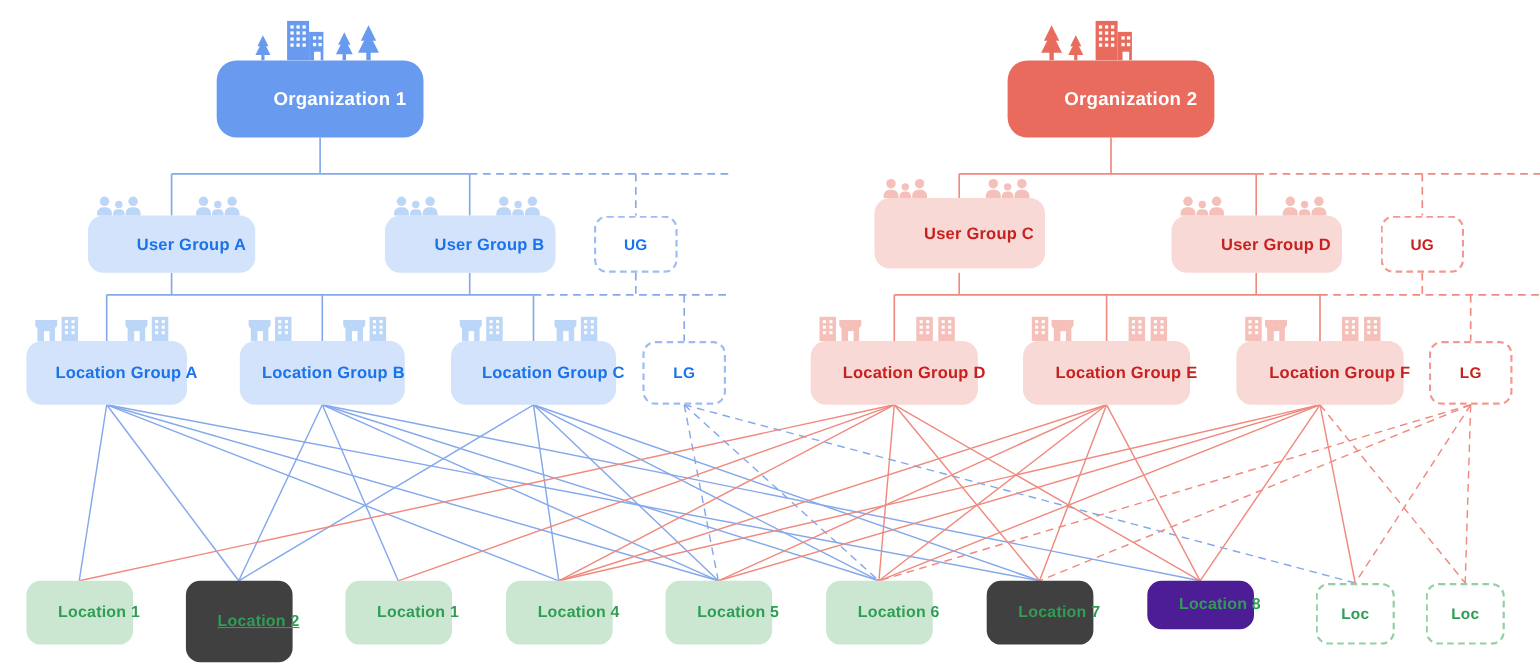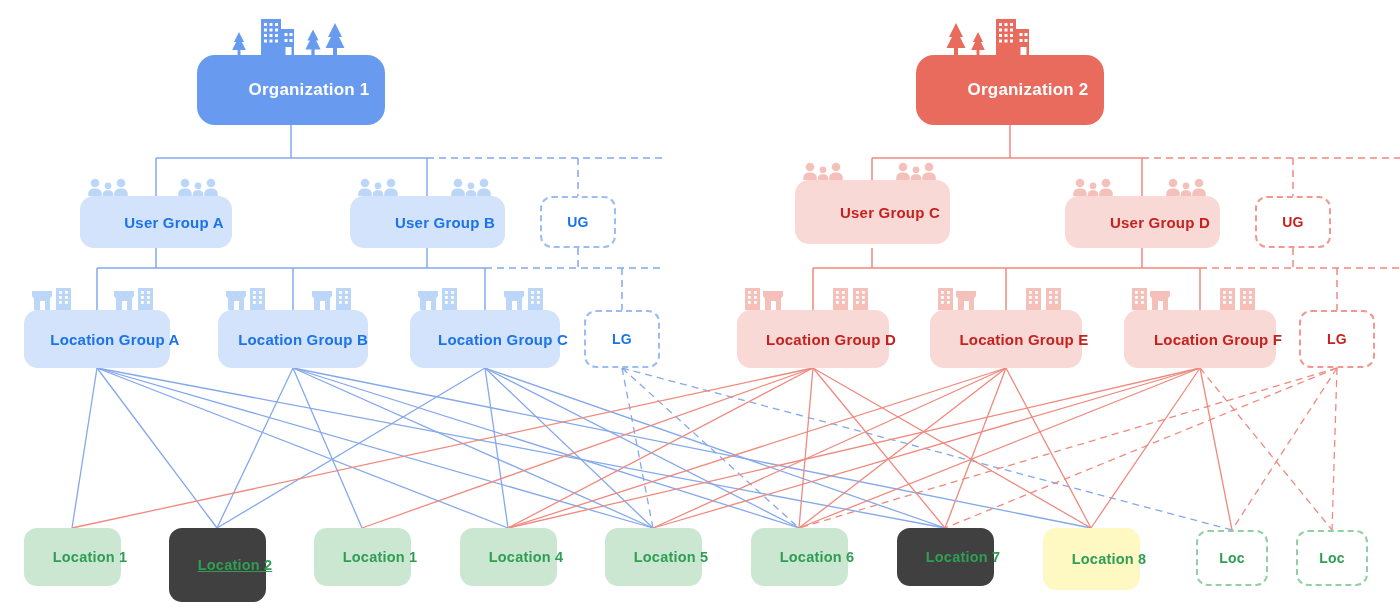--- a/index.html
+++ b/index.html
@@ -422,21 +422,21 @@
       </div>
       <div class="node loc solid" style="left: 604.5px; top: 528px; width: 97px; height: 58px; color: rgb(47, 158, 84); background: rgb(203, 231, 209);">
         <span>Location 5</span>
       </div>
       <div class="node loc solid" style="left: 750.5px; top: 528px; width: 97px; height: 58px; color: rgb(47, 158, 84); background: rgb(203, 231, 209);">
         <span>Location 6</span>
       </div>
       <div class="node loc solid" style="left: 896.5px; top: 528px; width: 97px; height: 58px; color: rgb(47, 158, 84); background: #404040;">
         <span>Location 7</span>
       </div>
-      <div class="node loc solid" style="left: 1042.5px; top: 528px; width: 97px; height: 62px; color: rgb(47, 158, 84); background: #fef9c3;">
+      <div class="node loc solid" style="left: 1042.5px; top: 528px; width: 97px; height: 44px; color: rgb(47, 158, 84); background: #4c1d95;">
         <span>Location 8</span>
       </div>
       <div class="node ph loc ph" style="left: 1196px; top: 530px; width: 72px; height: 56px; color: rgb(47, 158, 84); border: 2px dashed rgb(147, 207, 164);">
         <span>Loc</span>
       </div>
       <div class="node ph loc ph" style="left: 1296px; top: 530px; width: 72px; height: 56px; color: rgb(47, 158, 84); border: 2px dashed rgb(147, 207, 164);">
         <span>Loc</span>
       </div>
     </div>
 </div>

